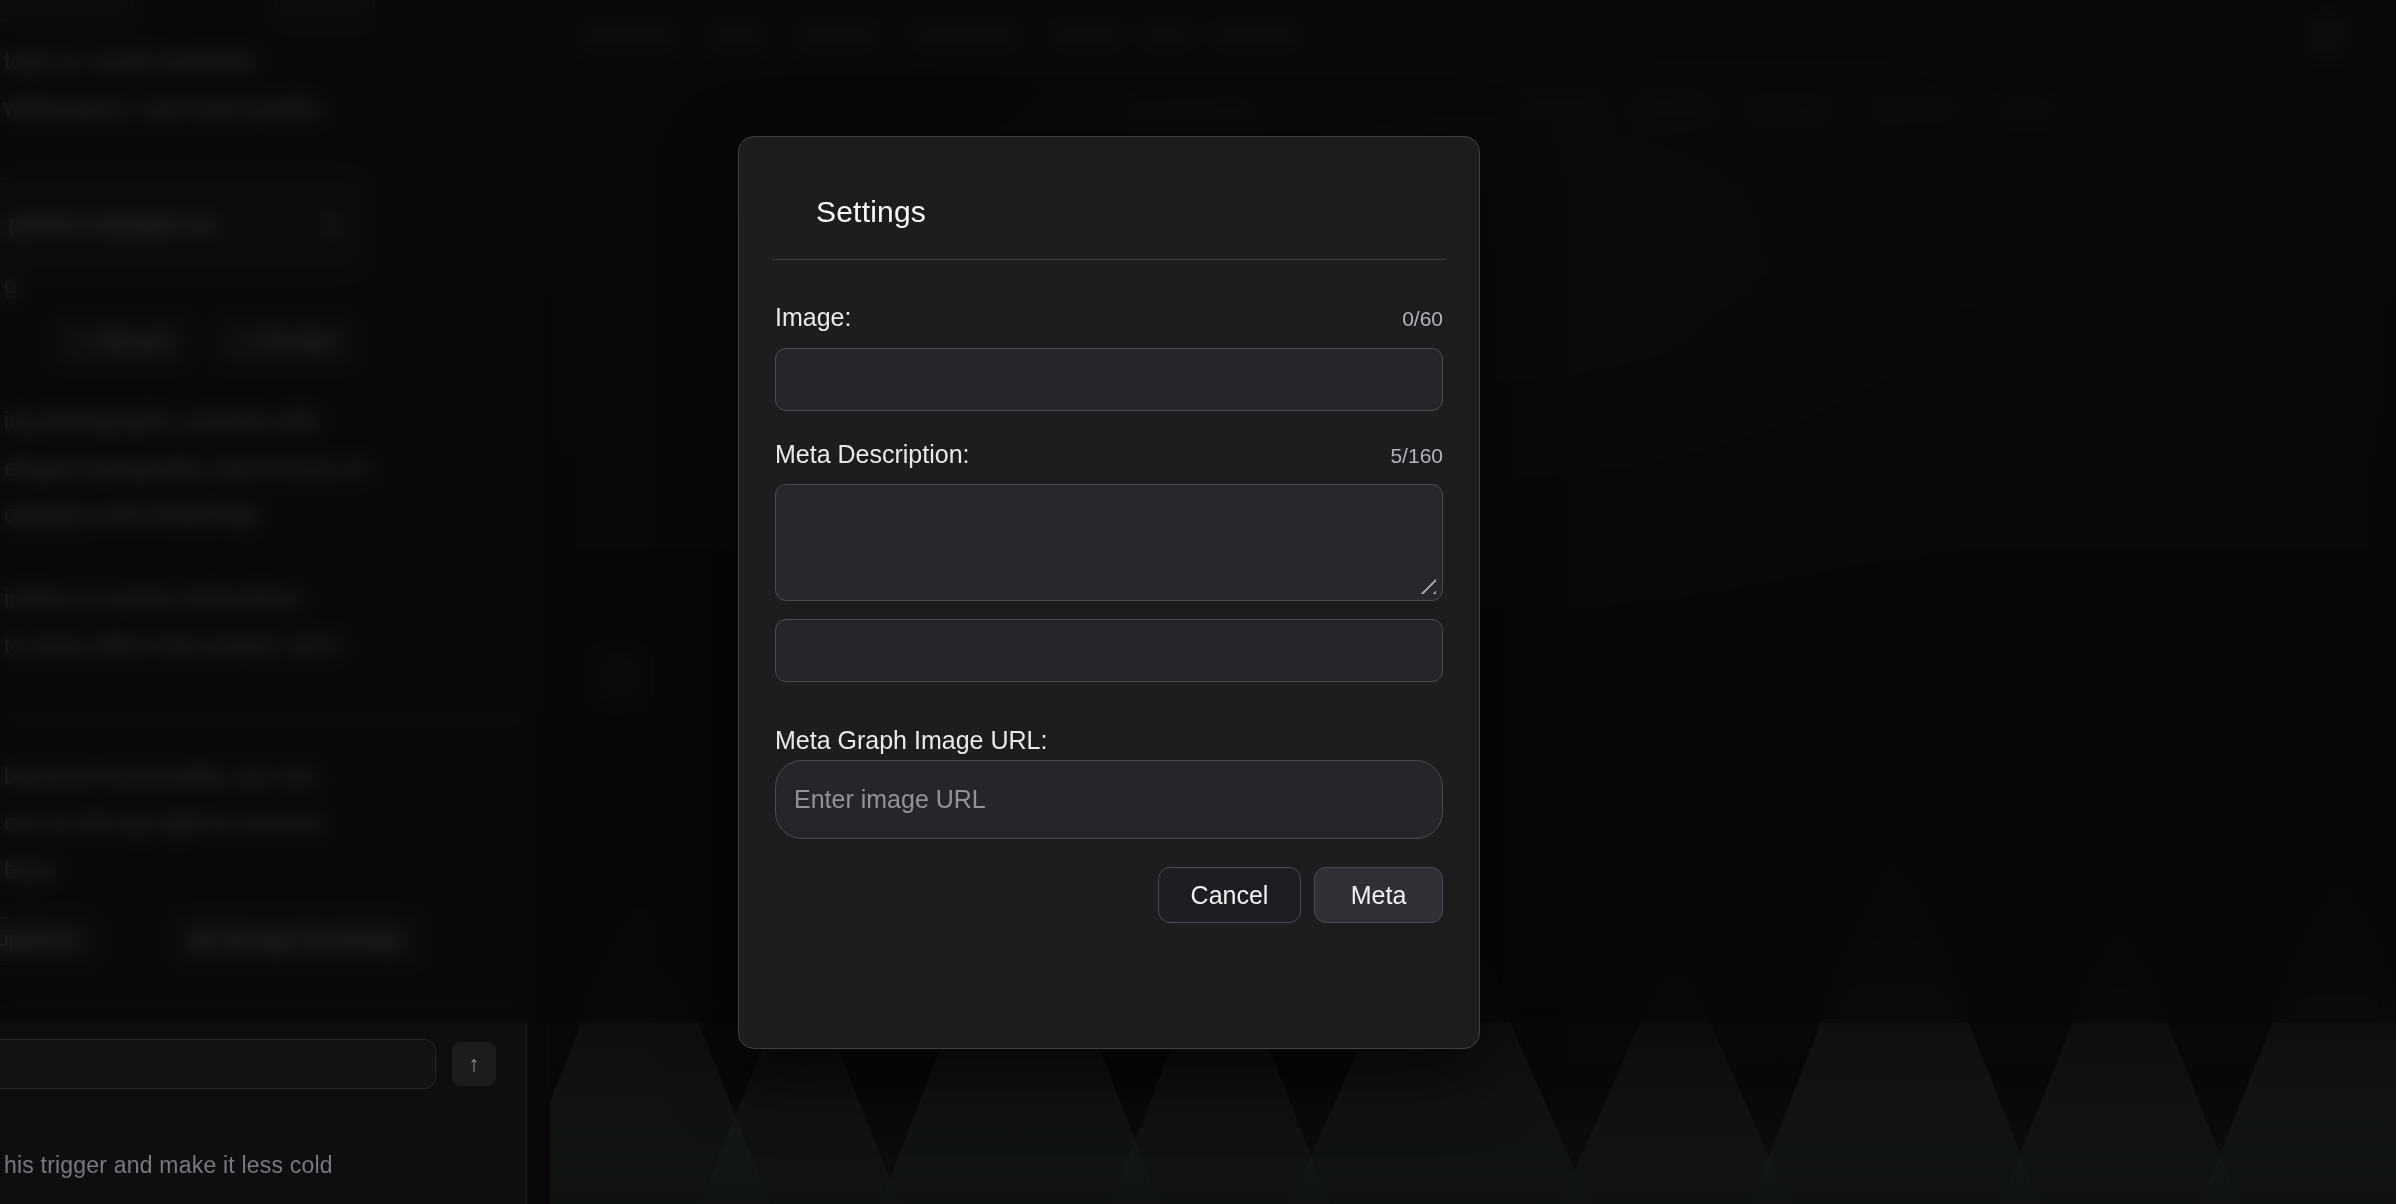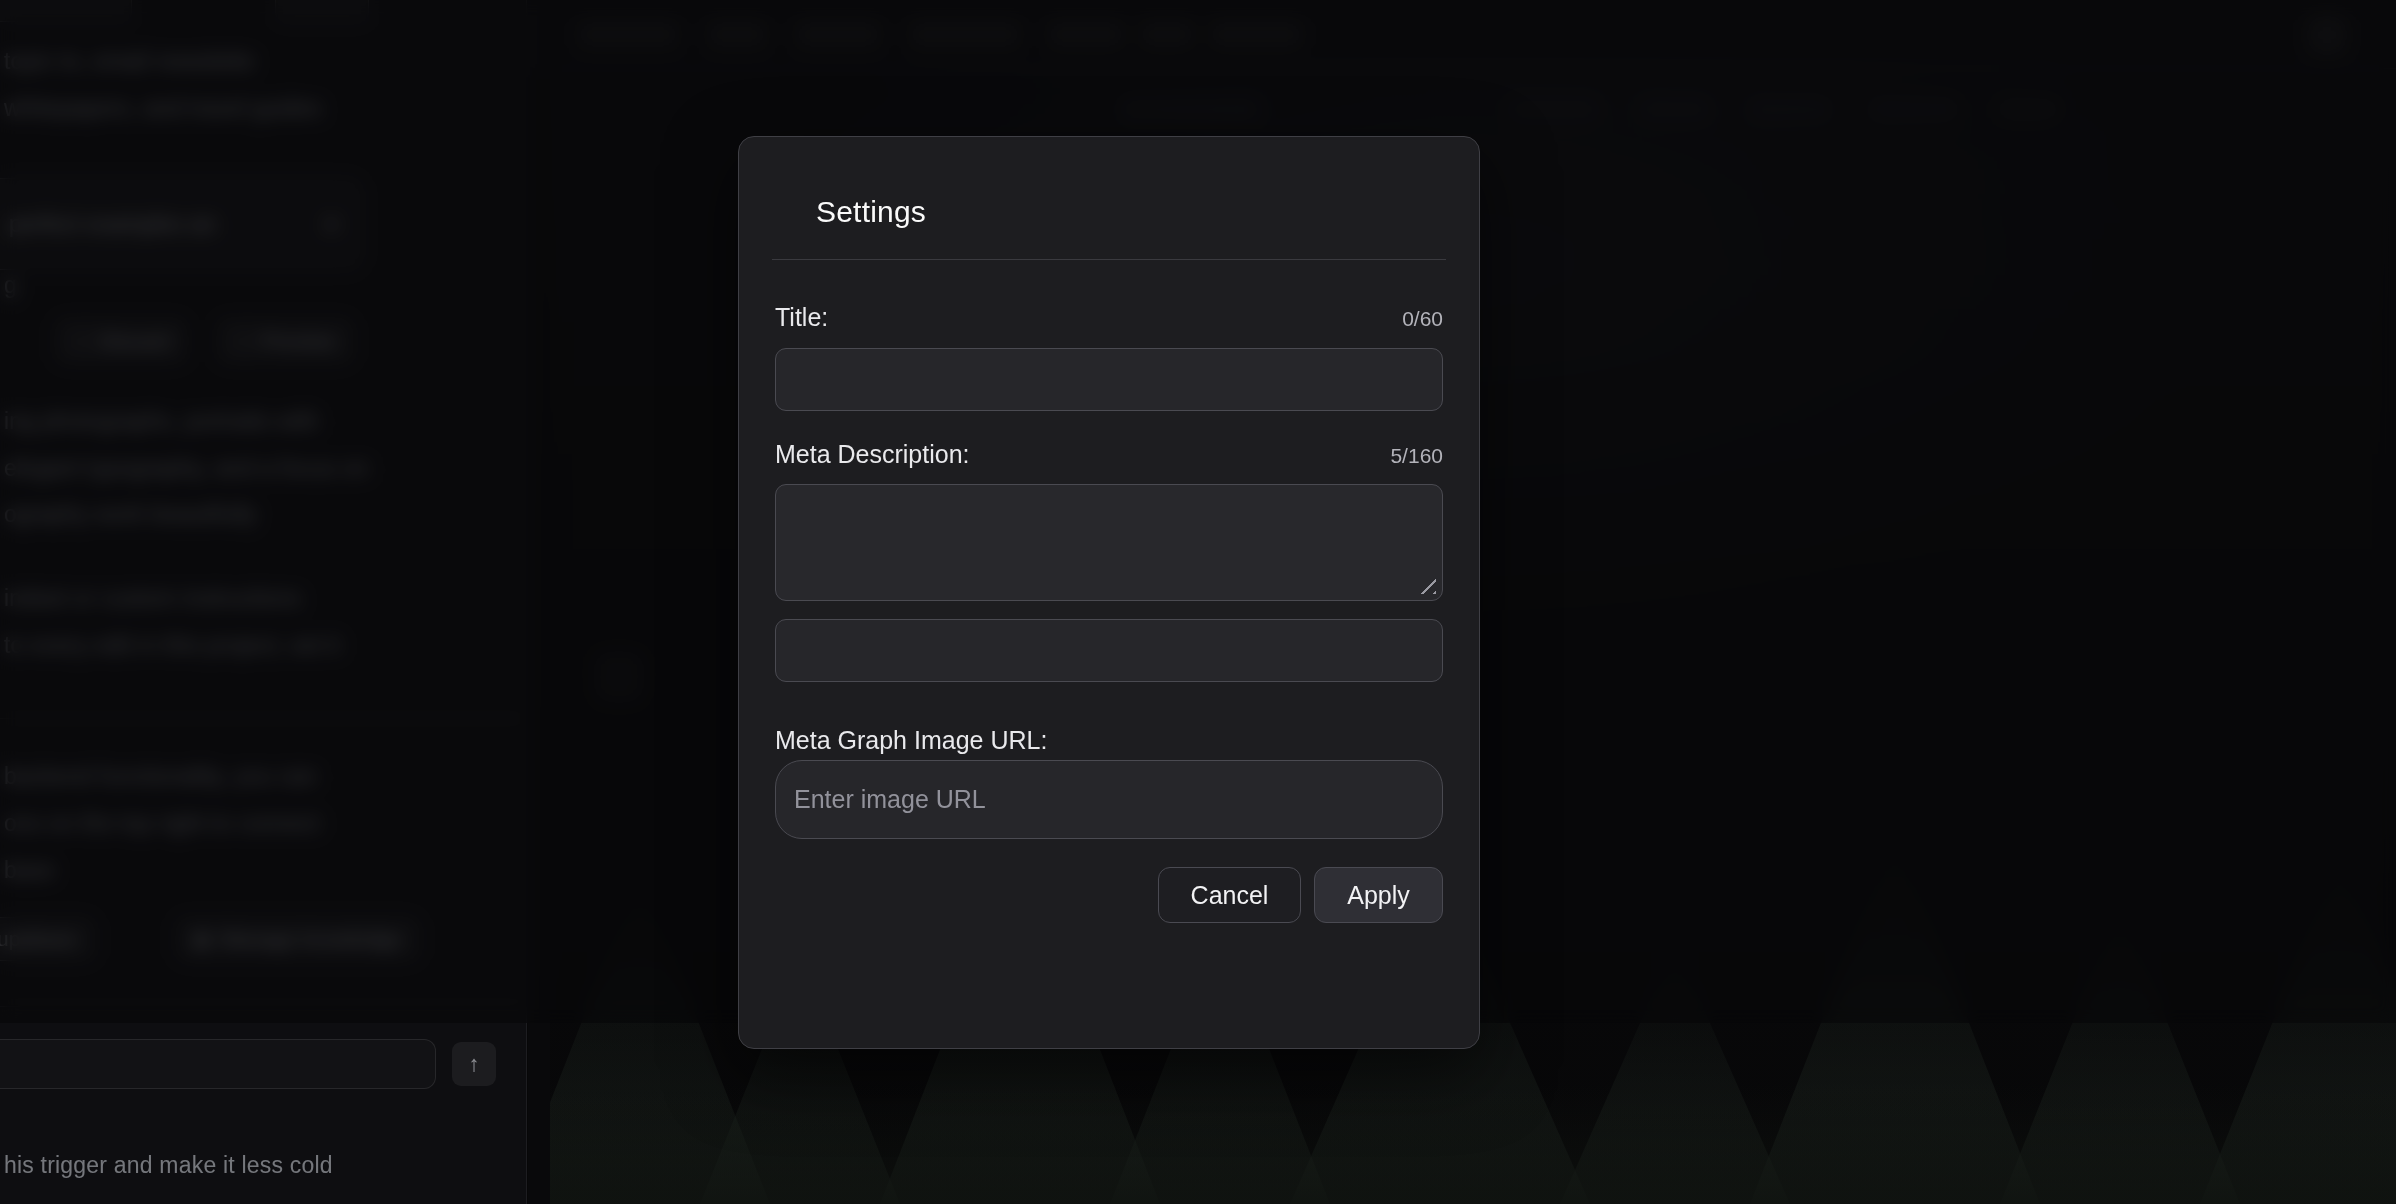--- a/index.html
+++ b/index.html
@@ -196,21 +196,21 @@
 
   <div class="overlay"></div>
 
   <div class="modal">
     <div class="m-title">Settings</div>
     <div class="m-divider"></div>
 
     <div class="m-body">
       
       <div class="labelrow mt42">
-        <span class="flabel">Title:</span>
+        <span class="flabel">Image:</span>
         <span class="fcount">0/60</span>
       </div>
       <input class="tinput mt14" type="text" value="" style="">
 
       
       <div class="labelrow mt28">
         <span class="flabel">Meta Description:</span>
         <span class="fcount">5/160</span>
       </div>
       <div class="tarea mt13">
@@ -223,17 +223,17 @@
 
       
       <div class="labelrow mt43">
         <span class="flabel">Meta Graph Image URL:</span>
       </div>
       <input class="tinput url-input mt5" type="text" placeholder="Enter image URL" style="">
 
       
       <div class="m-footer">
         <div class="btn btn-cancel">Cancel</div>
-        <div class="btn btn-apply">Apply</div>
+        <div class="btn btn-apply">Meta</div>
       </div>
     </div>
   </div>
 </div>
 
 </body></html>

